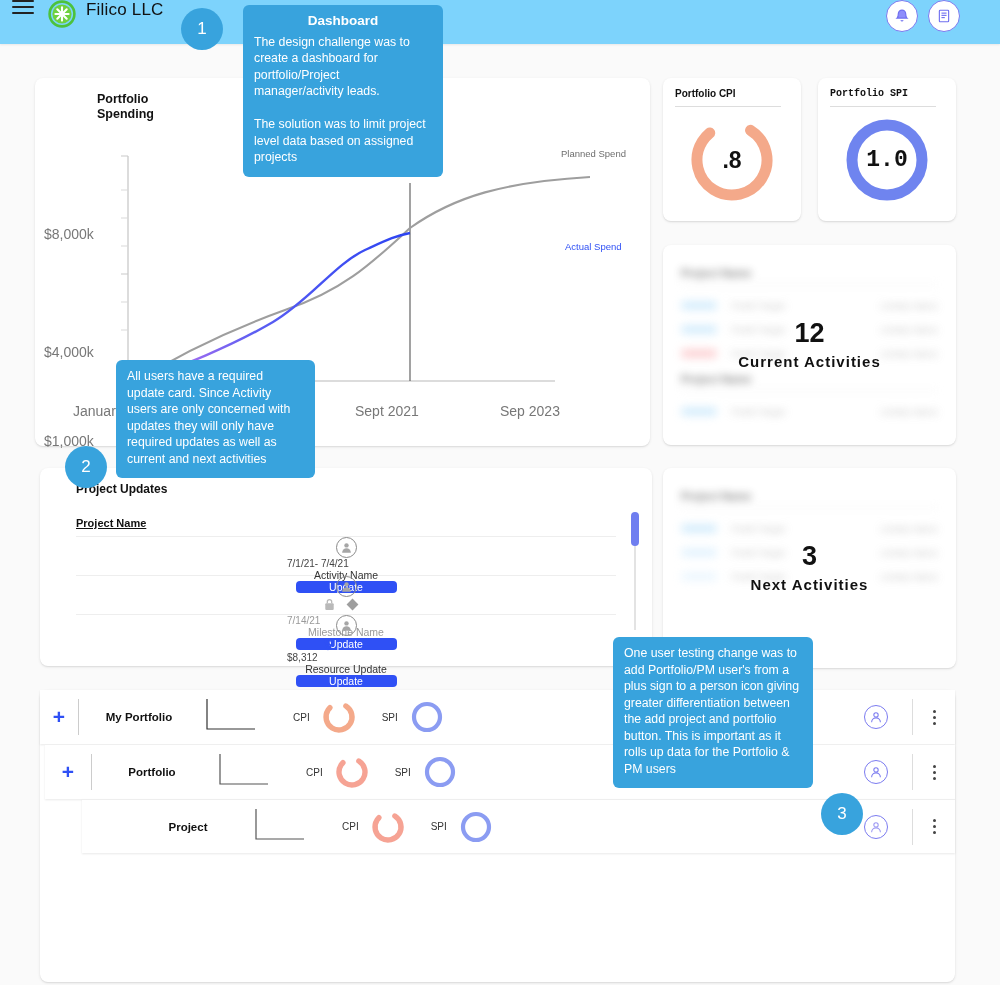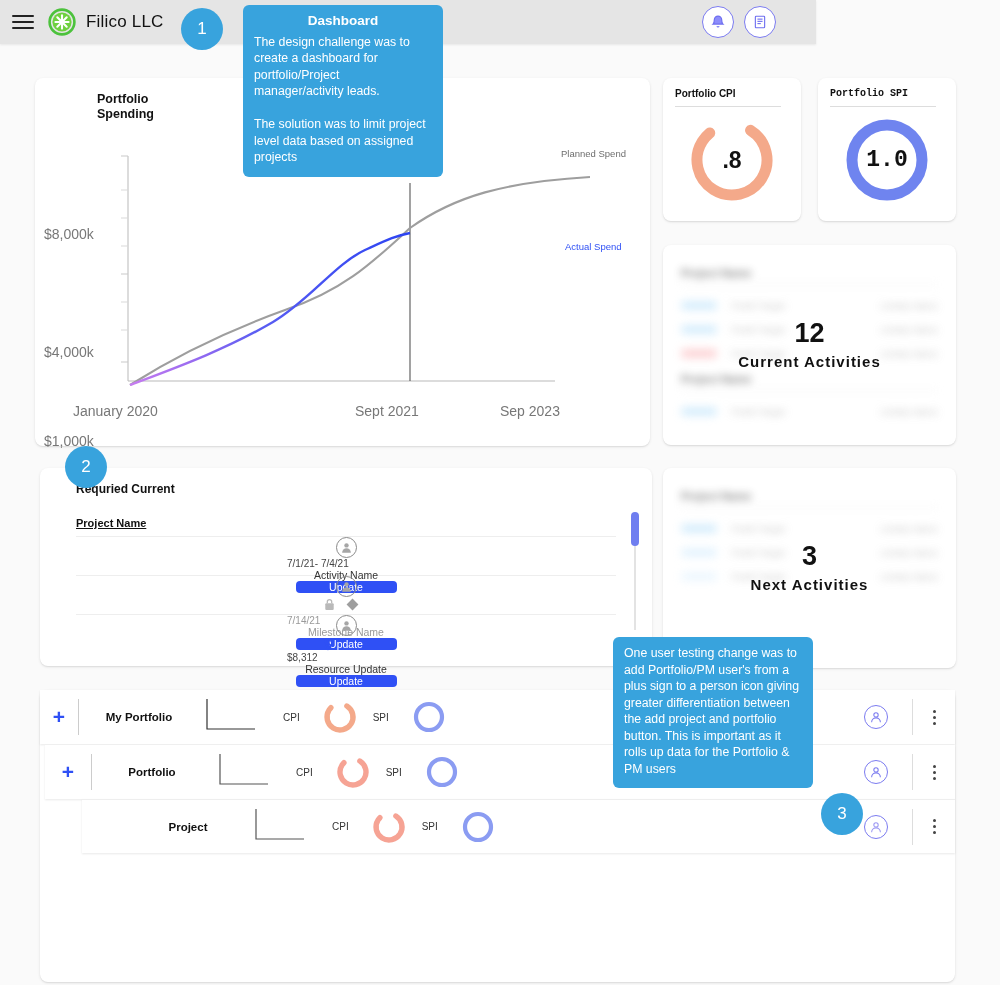--- a/index.html
+++ b/index.html
@@ -6,22 +6,22 @@
   html, body {
     width: 1000px; height: 985px;
     background: #fafafa;
     font-family: "Liberation Sans", sans-serif;
     overflow: hidden;
   }
   .app { position: relative; width: 1000px; height: 985px; }
 
   
   .topbar {
-    position: absolute; top: 0; left: 0; width: 816px; height: 44px;
-    background: #e5e5e5; display: flex; align-items: center;
+    position: absolute; top: 0; left: 0; width: 1000px; height: 44px;
+    background: #7dd3fc; display: flex; align-items: flex-start;
     box-shadow: 0 1px 2px rgba(0,0,0,.08);
     z-index: 5;
   }
   .hamburger { width: 22px; height: 14px; margin-left: 12px; display: flex;
     flex-direction: column; justify-content: space-between; cursor: pointer; }
   .hamburger span { display: block; height: 2px; background: #222; border-radius: 1px; }
   .logo { width: 28px; height: 28px; margin-left: 14px; position: relative; }
   .brand { margin-left: 10px; font-size: 17px; color: #111; font-weight: 400; letter-spacing: .2px; }
   .topbar-right { margin-left: auto; display: flex; gap: 10px; margin-right: 40px; }
   .iconbtn {
@@ -106,21 +106,21 @@
     box-shadow: 0 1px 2px rgba(0,0,0,.09); display: flex; align-items: center; }
   #pf-row-0 { left: 0; top: 0; width: 915px; }
   #pf-row-1 { left: 5px; top: 55px; width: 910px; }
   #pf-row-2 { left: 42px; top: 109px; width: 873px; border-top: 1px solid #eee; }
   .pf-plus { width: 38px; text-align: center; color: #2f50f5; font-size: 21px;
     font-weight: bold; cursor: pointer; flex: none; }
   .pf-divider { width: 1px; height: 36px; background: #ccc; flex: none; }
   .pf-name { width: 120px; font-size: 11.5px; font-weight: bold; color: #111;
     text-align: center; flex: none; }
   .pf-axis { width: 70px; flex: none; }
-  .pf-metric { display: flex; align-items: center; gap: 21px; margin-left: 14px; }
+  .pf-metric { display: flex; align-items: center; gap: 10px; margin-left: 24px; }
   .pf-metric-lbl { font-size: 10px; color: #333; }
   .pf-right { margin-left: auto; display: flex; align-items: center; }
   .pf-person { width: 24px; height: 24px; border-radius: 50%;
     border: 1.4px solid #7b7bf0; display: flex; align-items: center;
     justify-content: center; margin-right: 24px; cursor: pointer; }
   .pf-vdiv { width: 1px; height: 36px; background: #ddd; }
   .pf-kebab { width: 42px; display: flex; flex-direction: column;
     align-items: center; gap: 3px; cursor: pointer; }
   .pf-kebab i { width: 3px; height: 3px; border-radius: 50%; background: #444;
     display: block; }
@@ -303,21 +303,21 @@
         <div class="bl-txt r">Activity Name</div>
       </div>
     </div>
     <div class="overlay-stat">
       <div class="overlay-num">3</div>
       <div class="overlay-lbl">Next  Activities</div>
     </div>
   </div>
 
   <div class="card" id="updates-card">
-    <div class="upd-title">Requried Current</div>
+    <div class="upd-title">Project Updates</div>
     <div class="upd-colhead">Project Name</div>
 
     <div class="upd-list">
 
       <div class="upd-row">
         <div class="avatar-ring">
           <svg width="13" height="13" viewBox="0 0 16 16">
               <circle cx="8" cy="5.4" r="2.7" fill="#a6a6a6"></circle>
               <path d="M2.6 14.4a5.4 5.4 0 0 1 10.8 0z" fill="#a6a6a6"></path>
             </svg>
@@ -490,20 +490,23 @@
 
   </div>
 
   <div class="callout" id="callout-1">
     <h4>Dashboard</h4>
     <div style="white-space:pre-line">The design challenge was to create a dashboard for portfolio/Project manager/activity leads.
 
 The solution was to limit project level data based on assigned projects</div>
   </div>
 
+  <div class="callout" id="callout-2">
+    <div>All users have a required update card. Since Activity users are only concerned with updates they will only have required updates as well as current and next activities</div>
+  </div>
 
   <div class="callout" id="callout-3">
     <div>One user testing  change was to add Portfolio/PM user's from a  plus sign to a  person icon giving greater differentiation between the add project and portfolio button.  This is important as it rolls up data for the Portfolio &amp; PM users</div>
   </div>
 
   <div class="badge" id="badge-1">1</div>
   <div class="badge" id="badge-2">2</div>
   <div class="badge" id="badge-3">3</div>
 
 </div>

